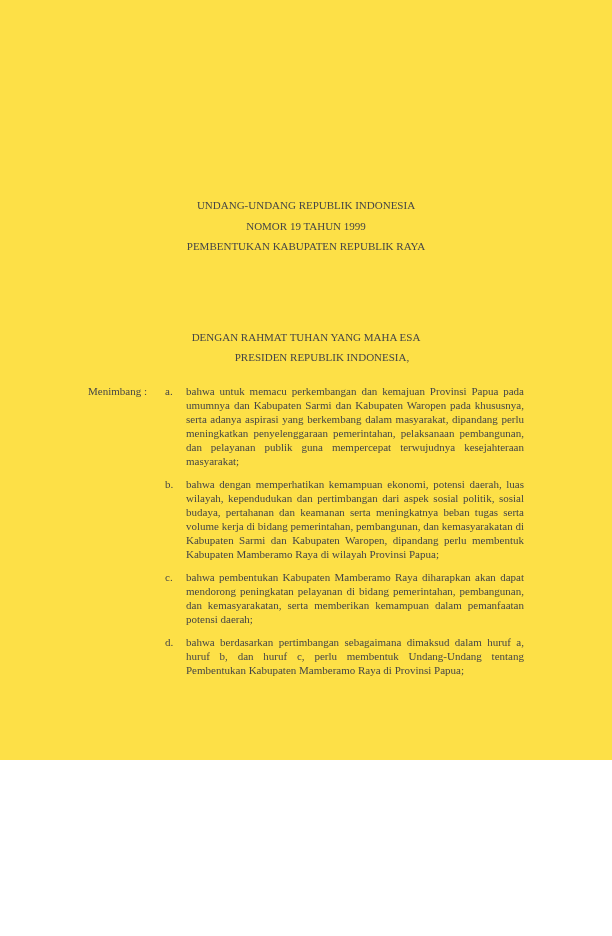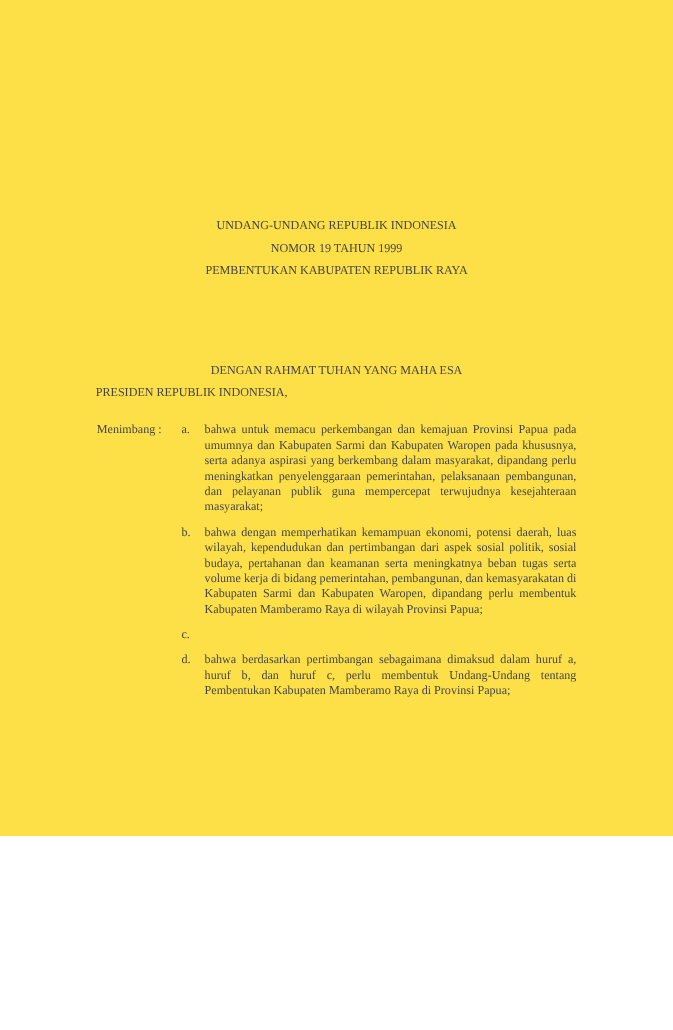--- a/index.html
+++ b/index.html
@@ -30,22 +30,23 @@
     top: 316px;
     left: 87px;
     width: 438px;
     text-align: center;
     line-height: 14px;
     margin-top: 14px;
   }
   .authority {
     position: absolute;
     top: 350px;
-    left: 87px;
+    left: 103px;
     width: 438px;
+    text-align: center;
     line-height: 14px;
   }
   .considerations {
     position: absolute;
     top: 384px;
     left: 88px;
     width: 436px;
     line-height: 14px;
   }
   .crow {
@@ -102,20 +103,21 @@
 
   <div class="crow">
     <div class="clabel"></div>
     <div class="cmarker">b.</div>
     <div class="ctext">bahwa dengan memperhatikan kemampuan ekonomi, potensi daerah, luas wilayah, kependudukan dan pertimbangan dari aspek sosial politik, sosial budaya, pertahanan dan keamanan serta meningkatnya beban tugas serta volume kerja di bidang pemerintahan, pembangunan, dan kemasyarakatan di Kabupaten Sarmi dan Kabupaten Waropen, dipandang perlu membentuk Kabupaten Mamberamo Raya di wilayah Provinsi Papua;</div>
   </div>
 
   <div class="crow">
     <div class="clabel"></div>
     <div class="cmarker">c.</div>
+    <div class="ctext">bahwa pembentukan Kabupaten Mamberamo Raya diharapkan akan dapat mendorong peningkatan pelayanan di bidang pemerintahan, pembangunan, dan kemasyarakatan, serta memberikan kemampuan dalam pemanfaatan potensi daerah;</div>
   </div>
 
   <div class="crow">
     <div class="clabel"></div>
     <div class="cmarker">d.</div>
     <div class="ctext">bahwa berdasarkan pertimbangan sebagaimana dimaksud dalam huruf a, huruf b, dan huruf c, perlu membentuk Undang-Undang tentang Pembentukan Kabupaten Mamberamo Raya di Provinsi Papua;</div>
   </div>
 </section>
 
   <div class="catchword">Mengingat: . . .</div>

